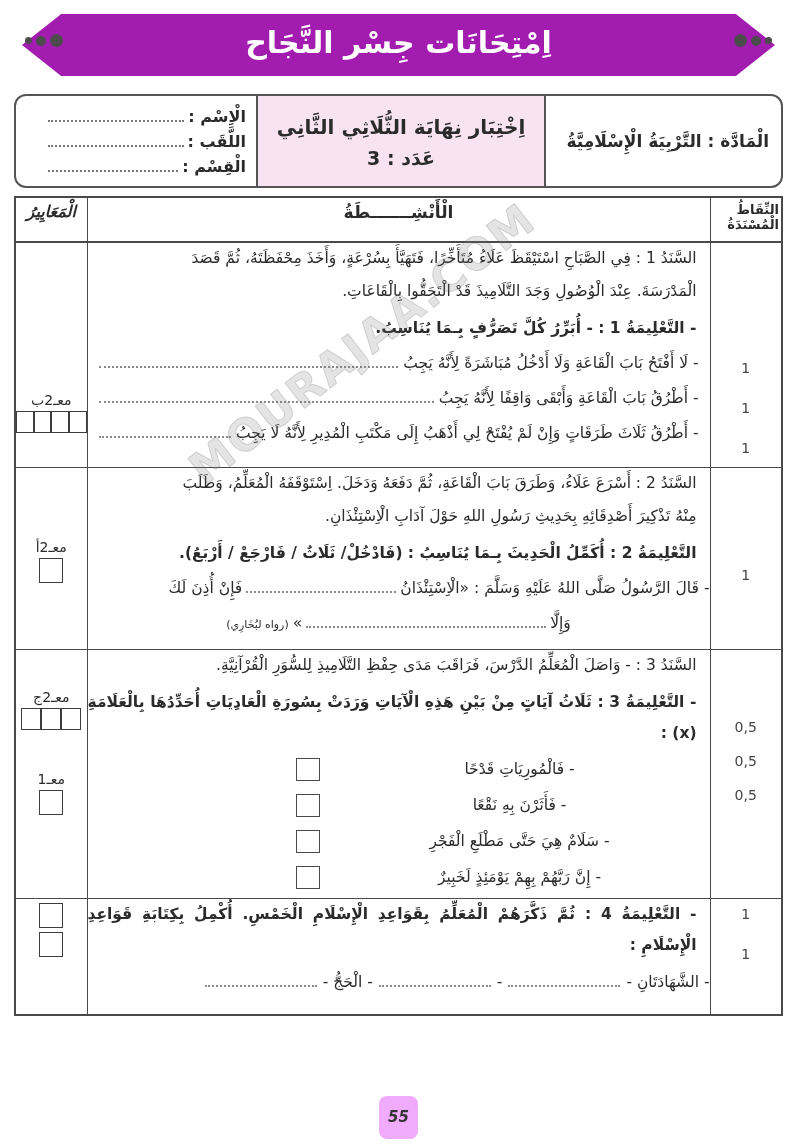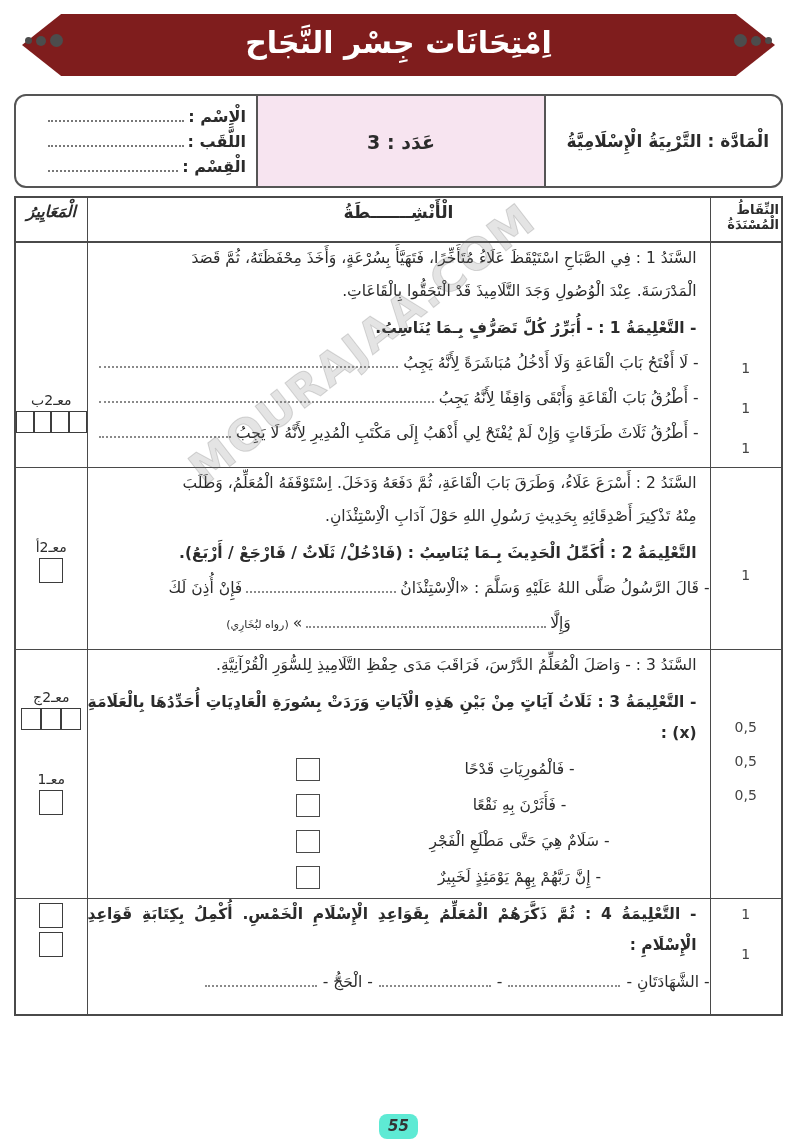--- a/index.html
+++ b/index.html
@@ -26,21 +26,21 @@
   
   .banner-wrap {
     position: relative;
     height: 80px;
     margin: 8px 22px 0 22px;
   }
   .banner {
     position: absolute;
     left: 0; right: 0; top: 6px;
     height: 62px;
-    background: #7f1d1d;
+    background: #a21caf;
     -webkit-clip-path: polygon(0 0, 100% 0, 100% 100%, 0 100%, 0 100%, 5.2% 50%, 0 0);
     clip-path: polygon(
       5.2% 0%, 94.8% 0%, 100% 50%, 94.8% 100%, 5.2% 100%, 0% 50%
     );
     display: flex;
     align-items: center;
     justify-content: center;
   }
   .banner-title {
     color: #ffffff;
@@ -317,27 +317,27 @@
 
   
   .page-number {
     position: absolute;
     bottom: 16px;
     left: 0; right: 0;
     text-align: center;
   }
   .page-number span {
     display: inline-block;
-    background: #5eead4;
+    background: #f0abfc;
     color: #333;
     border-radius: 8px;
     font-size: 15px;
     font-style: italic;
     font-weight: bold;
-    padding: 5px 9px;
+    padding: 14px 9px;
     line-height: 1;
   }
 
   .spacer-sm { height: 6px; }
   .spacer-md { height: 14px; }
 </style>
 </head>
 <body>
 
 <div class="page">
@@ -358,20 +358,21 @@
     </div>
   </div>
 
   <div class="info-box">
 
     <div class="info-cell info-right">
       <div class="info-line">الْمَادَّة : التَّرْبِيَةُ الْإِسْلَامِيَّةُ</div>
     </div>
 
     <div class="info-cell info-mid">
+      <div class="exam-title">اِخْتِبَار نِهَايَة الثُّلَاثِي الثَّانِي</div>
       <div class="exam-num">عَدَد :  3</div>
     </div>
 
     <div class="info-cell info-left">
       <div class="field-row">
         <span class="field-label">الْاِسْم :</span>
         <span class="field-dots"></span>
       </div>
       <div class="field-row">
         <span class="field-label">اللَّقَب :</span>

